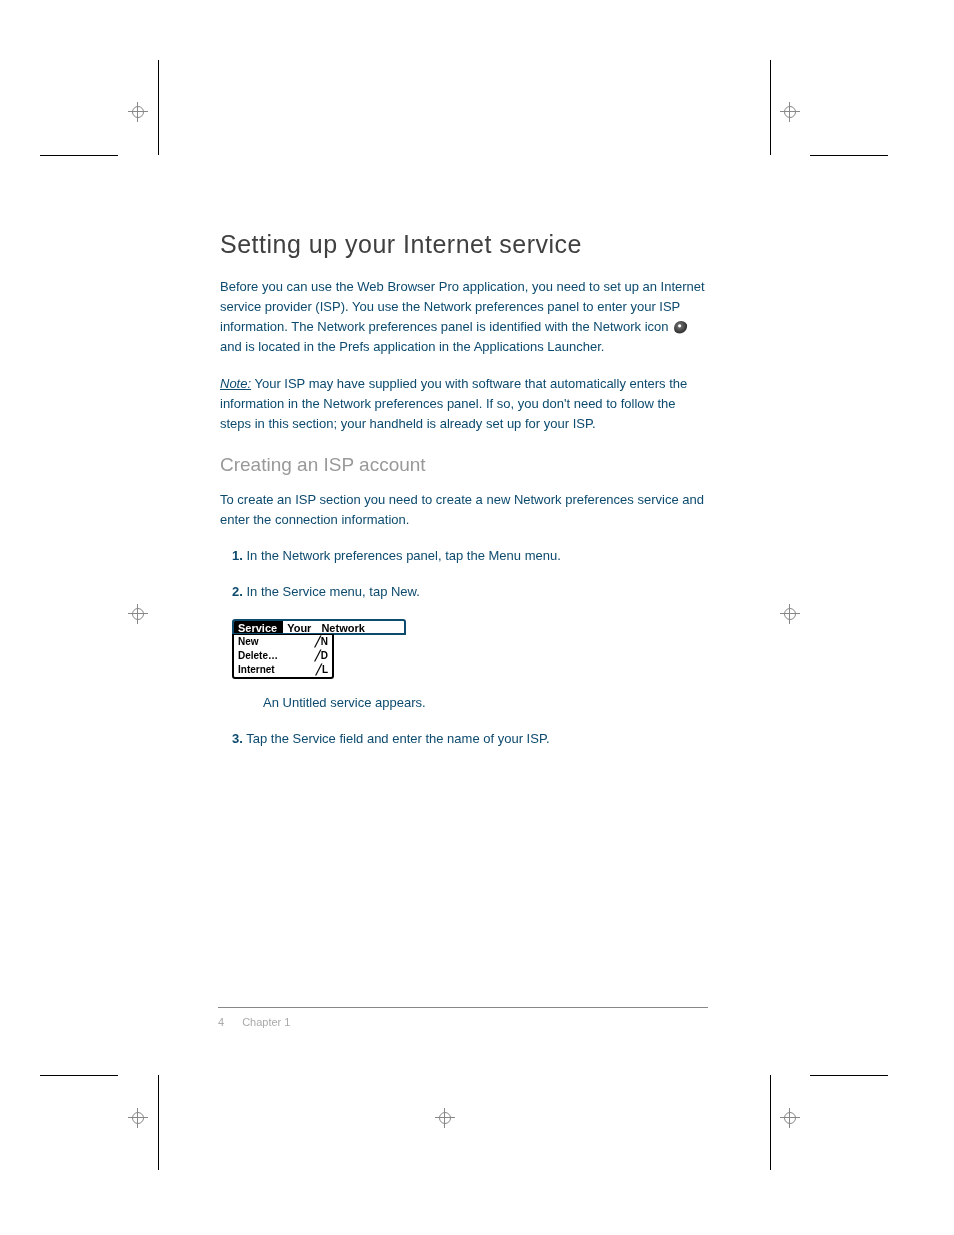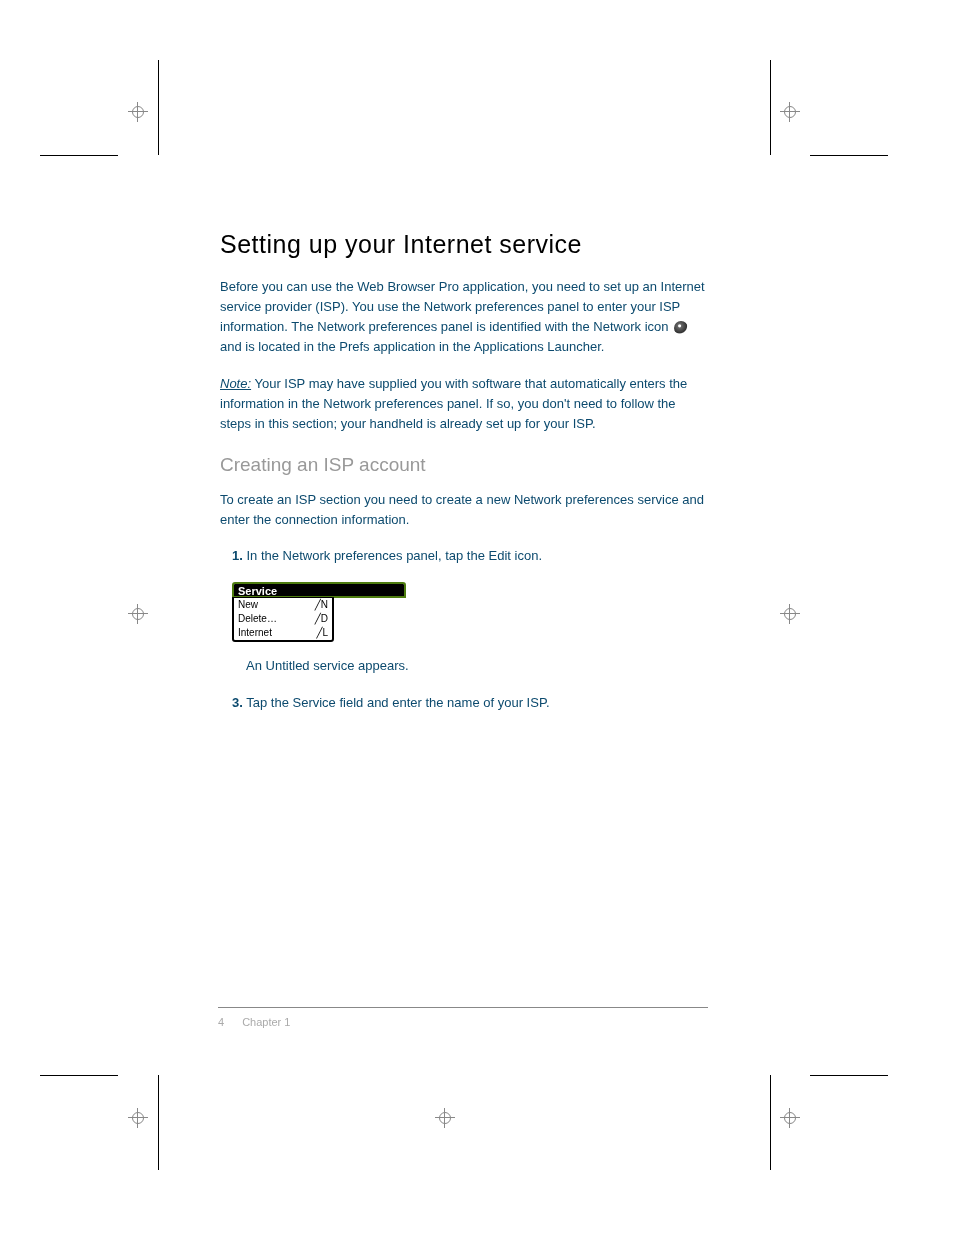--- a/index.html
+++ b/index.html
@@ -35,21 +35,21 @@
     .page-content {
       position: absolute;
       left: 220px;
       top: 230px;
       width: 490px;
     }
     
     .heading-large {
       font-size: 25px;
       font-weight: 300;
-      color: #000000;
+      color: #404040;
       margin-bottom: 18px;
       letter-spacing: 0.5px;
     }
     
     .body-text {
       font-size: 13px;
       color: #0c4a6e;
       line-height: 1.55;
       margin-bottom: 16px;
       font-weight: 300;
@@ -82,47 +82,46 @@
     
     
     .menu-screenshot {
       margin: 14px 0 14px 12px;
       width: 174px;
       font-family: "Lucida Grande", Arial, sans-serif;
       font-size: 11px;
     }
     .menubar {
       display: flex;
-      border: 2px solid #4d7c0f;
+      border: 2px solid #0c4a6e;
       border-radius: 3px 3px 0 0;
       height: 16px;
       line-height: 12px;
       overflow: hidden;
-      flex-direction: column;
     }
     .menubar-item {
       padding: 1px 6px 0 4px;
       font-weight: bold;
       color: #000;
     }
     .menubar-item.active { background: #000; color: #fff; }
     .dropdown {
       border: 2px solid #000;
       border-top: 1px solid #000;
       width: 102px;
       border-radius: 0 0 3px 3px;
       margin-top: -1px;
     }
     .dropdown-item {
       display: flex;
       justify-content: space-between;
       padding: 0 4px;
       height: 14px;
       line-height: 14px;
-      font-weight: normal;
+      font-weight: bold;
       font-size: 10px;
       color: #000;
     }
     .shortcut-mark {
       font-family: sans-serif;
     }
     
     .section-figure {
       margin: 28px 0 18px 0;
     }
@@ -205,47 +204,50 @@
 
   <div class="body-text">
     <span class="note-label">Note:</span><span> Your ISP may have supplied you with software that automatically enters the information in the Network preferences panel. If so, you don't need to follow the steps in this section; your handheld is already set up for your ISP.</span>
   </div>
 
   <div class="heading-medium">Creating an ISP account</div>
 
   <div class="body-text">To create an ISP section you need to create a new Network preferences service and enter the connection information.</div>
 
   <div class="body-text body-text-indent">
-    <span class="step-num">1.</span><span> In the Network preferences panel, tap the Edit icon.</span>
-  </div>
-
+    <span class="step-num">1.</span><span> In the Network preferences panel, tap the Menu menu.</span>
+  </div>
+
+  <div class="body-text body-text-indent">
+    <span class="step-num">2.</span><span> In the Service menu, tap New.</span>
+  </div>
 
   <div class="menu-screenshot">
     <div class="menubar">
       <div class="menubar-item active">Service</div>
       <div class="menubar-item">Your</div>
-      <div class="menubar-item">Creating</div>
+      <div class="menubar-item">Network</div>
     </div>
     <div class="dropdown">
       <div class="dropdown-item">
         <span>New</span>
         <span class="shortcut-mark">╱<span>N</span></span>
       </div>
       <div class="dropdown-item">
         <span>Delete…</span>
         <span class="shortcut-mark">╱<span>D</span></span>
       </div>
       <div class="dropdown-item">
         <span>Internet</span>
         <span class="shortcut-mark">╱<span>L</span></span>
       </div>
     </div>
   </div>
 
-  <div class="body-text body-text-indent" style="margin-left:26px;">An Untitled service appears.</div>
+  <div class="body-text body-text-indent" style="margin-left:43px;">An Untitled service appears.</div>
 
   <div class="body-text body-text-indent">
     <span class="step-num">3.</span><span> Tap the Service field and enter the name of your ISP.</span>
   </div>
 
   <div class="section-figure"></div>
 
 </div>
 
 <div class="footer-rule"></div>

